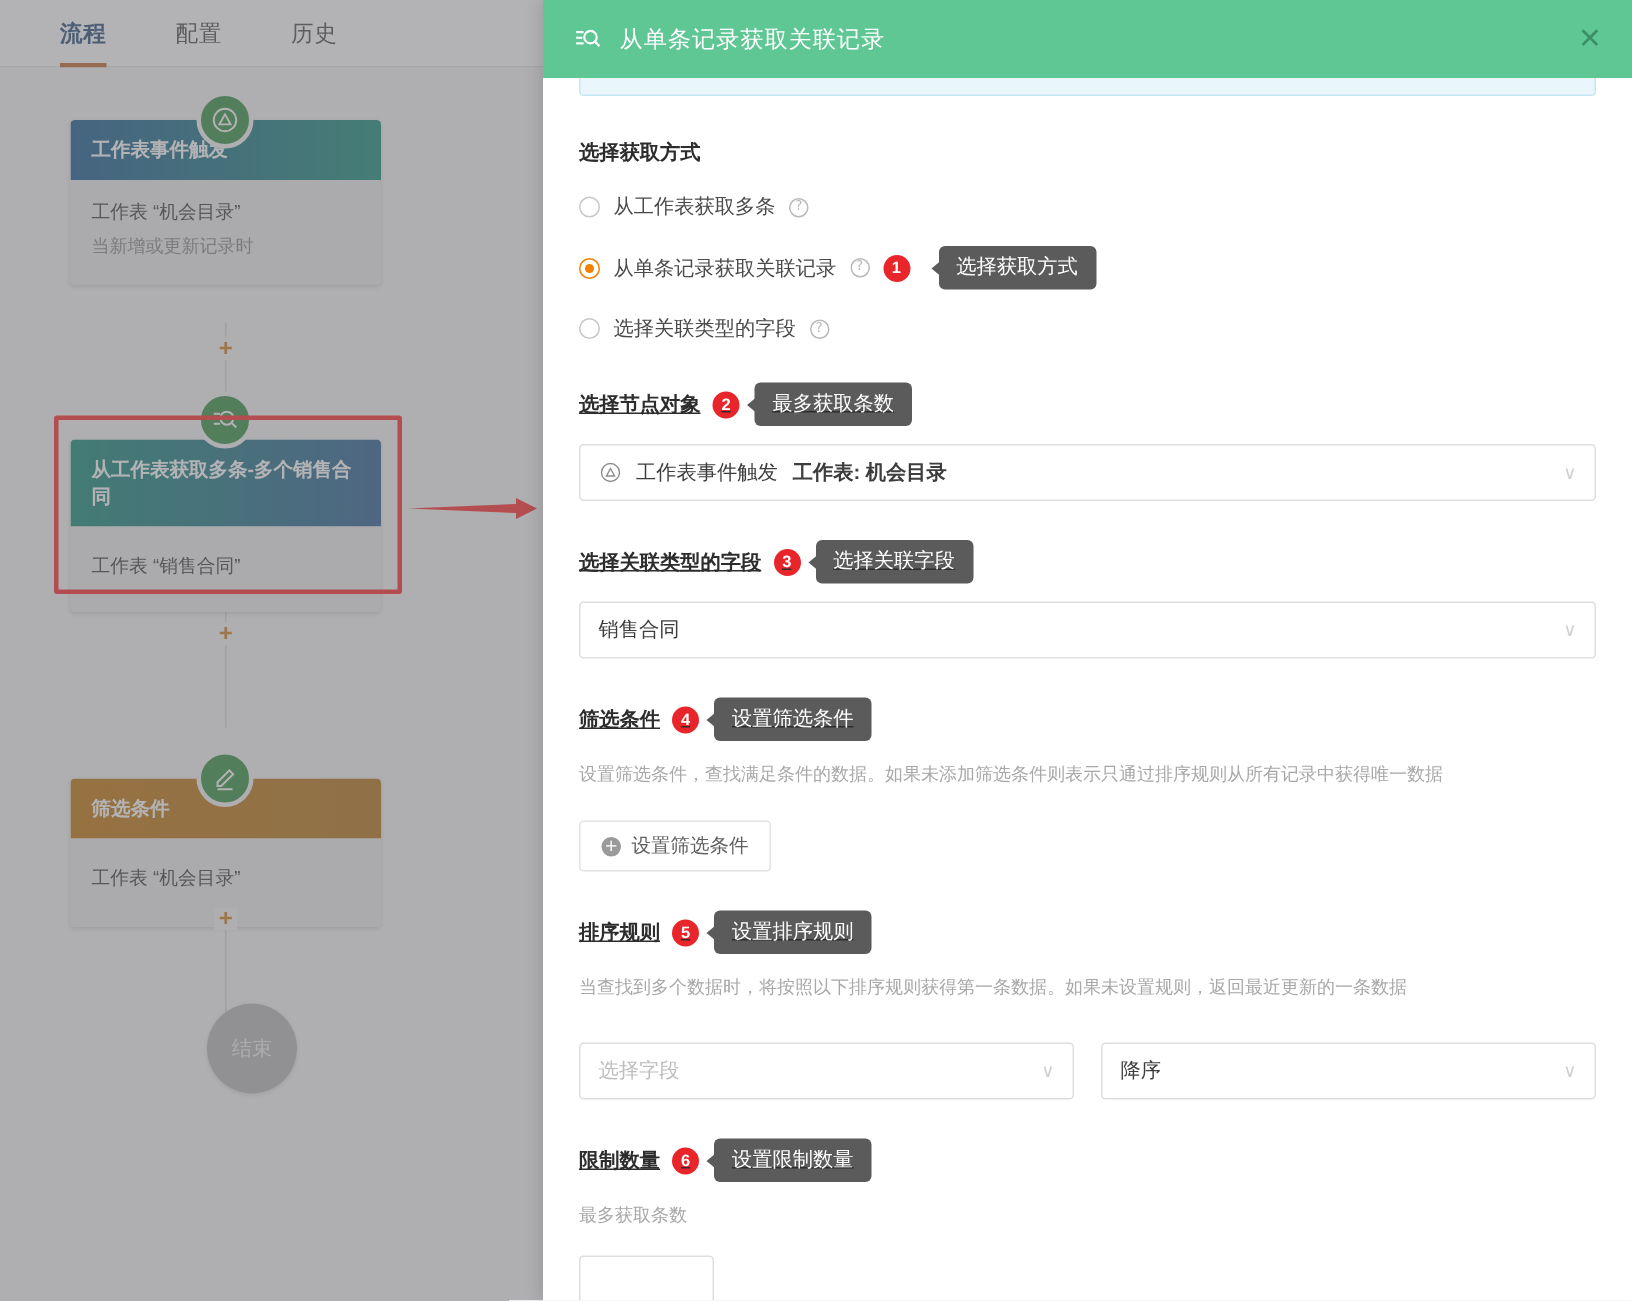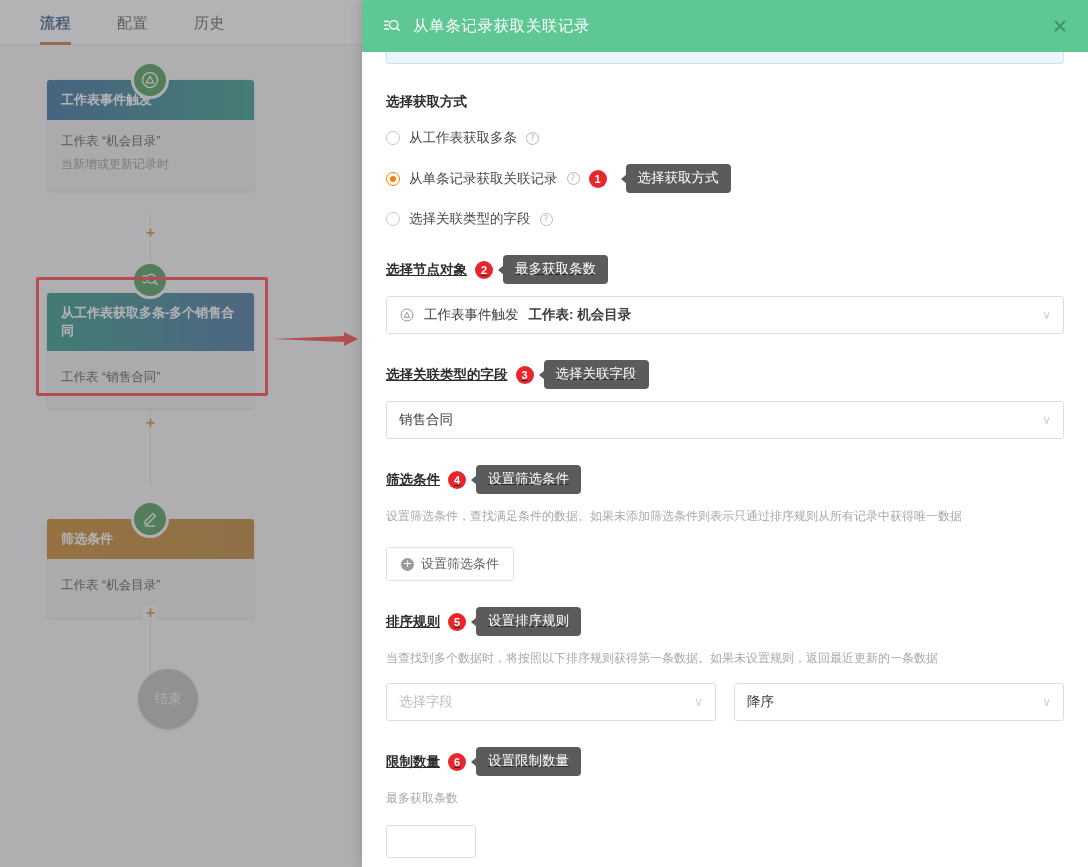--- a/index.html
+++ b/index.html
@@ -276,21 +276,21 @@
     cursor: pointer;
   }
   .ghost-btn .plus-c {
     width: 13px; height: 13px; border-radius: 50%;
     background: #9a9a9a; color: #fff;
     font-size: 11px; line-height: 12px; text-align: center;
     font-family: "DejaVu Sans", sans-serif;
   }
 
   .two-col { display: flex; gap: 18px; margin-top: 12px; }
-  .two-col .field { margin-top: 4px; flex: 1 1 0; justify-content: flex-end; }
+  .two-col .field { margin-top: 16px; flex: 1 1 0; justify-content: flex-end; }
 
   .num-input {
     margin-top: 18px;
     width: 90px; height: 33px;
     border: 1px solid #dedede; border-radius: 3px;
     background: #fff;
   }
 
   .mt28 { margin-top: 28px; }
   .mt26 { margin-top: 26px; text-decoration: underline; }

